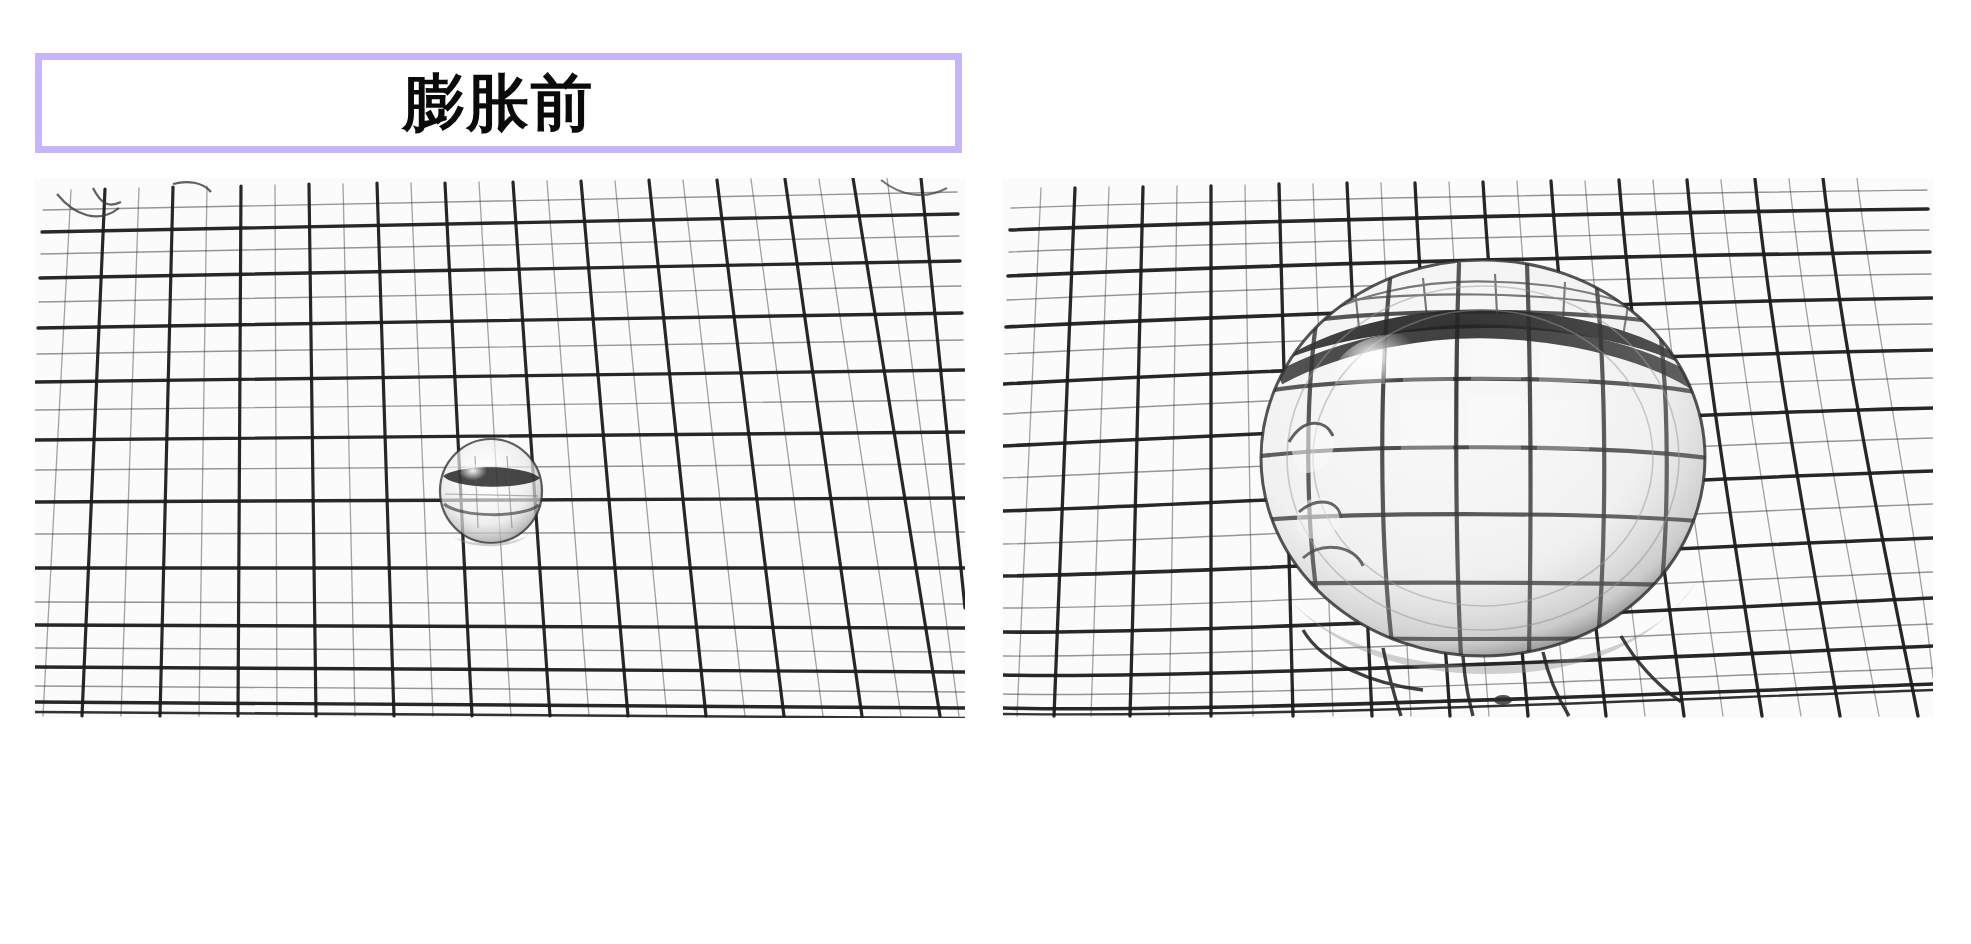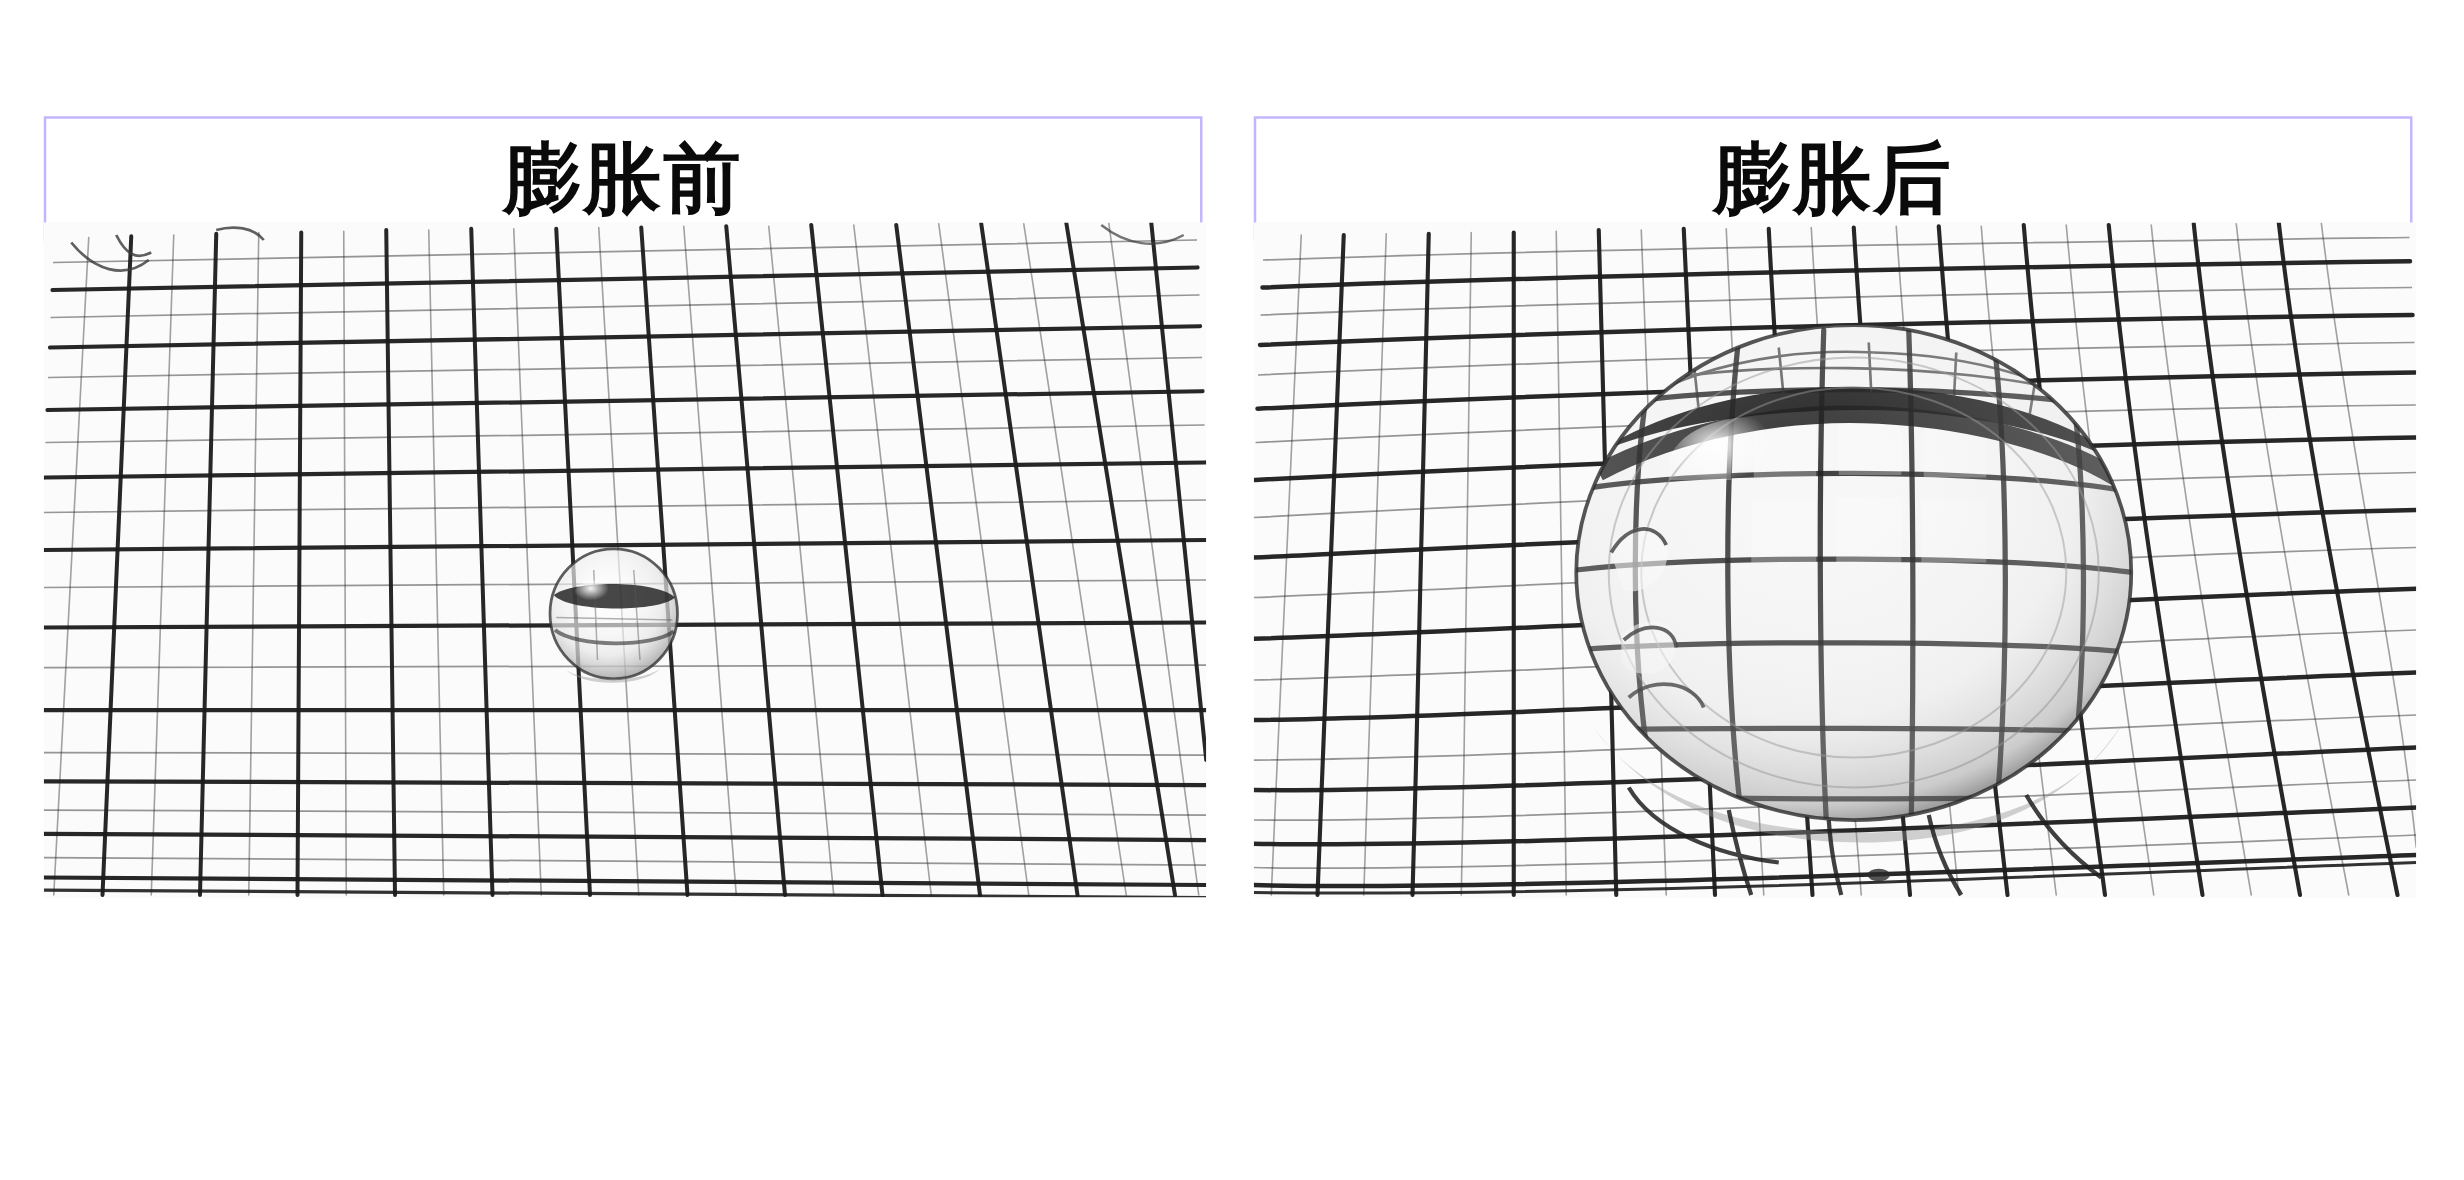--- a/index.html
+++ b/index.html
@@ -28,26 +28,25 @@
   .panel-left  { left: 35px; }
   .panel-right { left: 1003px; }
 
   .title-box {
     position: absolute;
     top: 53px;
     left: 0;
     width: 927px;
     height: 100px;
     box-sizing: border-box;
-    border: 2px solid #c4b5fd;
+    border: 7px solid #c4b5fd;
     background: #ffffff;
     display: flex;
     align-items: center;
     justify-content: center;
-    margin-top: 40px;
   }
   .title-text {
     font-family: "DejaVu Sans", "Liberation Sans", sans-serif;
     font-size: 62px;
     font-weight: bold;
     letter-spacing: 2px;
     color: #0a0a0a;
     line-height: 1;
     white-space: nowrap;
   }
@@ -188,23 +187,20 @@
 
             <path d="M 418 358 C 432 372, 480 372, 494 356 C 482 368, 430 368, 418 358 Z" fill="#9a9a9a" opacity="0.45"></path>
           </g>
         </g>
       </svg>
     </div>
   </div>
 
   <div class="panel panel-right">
 
-    <div class="title-box">
-      <span class="title-text">膨胀后</span>
-    </div>
 
     <div class="photo">
       <svg width="930" height="540" viewBox="0 0 930 540">
         <defs>
           <clipPath id="clipR">
               <rect x="0" y="0" width="930" height="540"></rect>
             </clipPath>
           <clipPath id="beadClip">
             <ellipse cx="480" cy="280" rx="222" ry="198"></ellipse>
           </clipPath>

